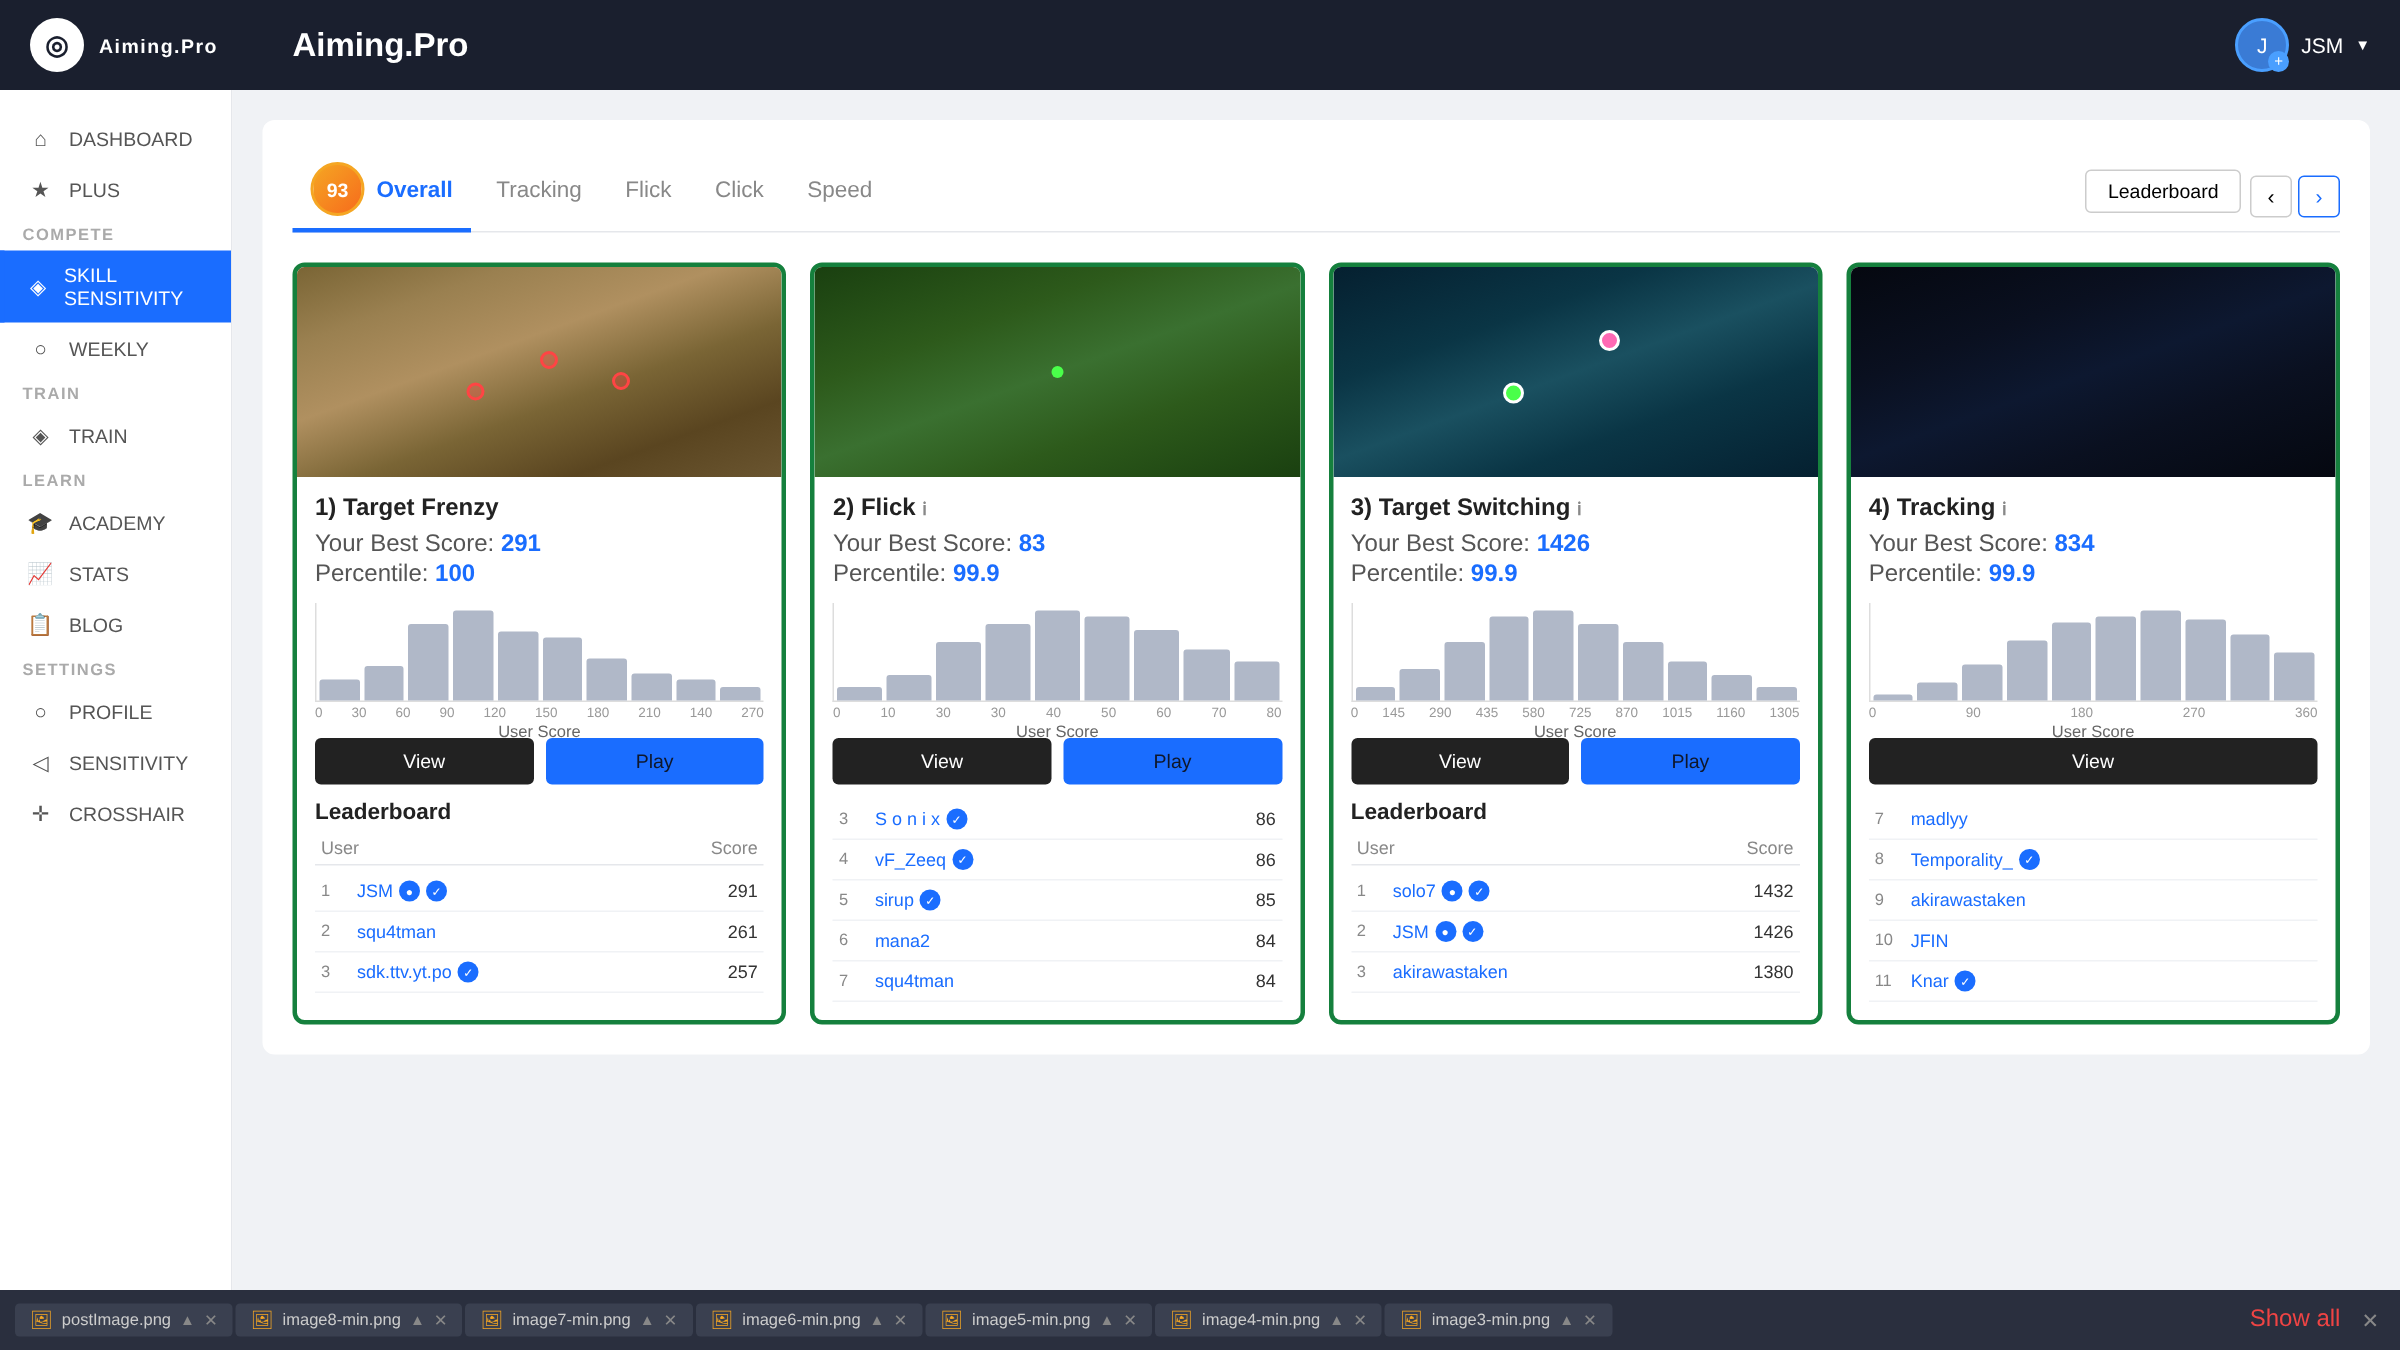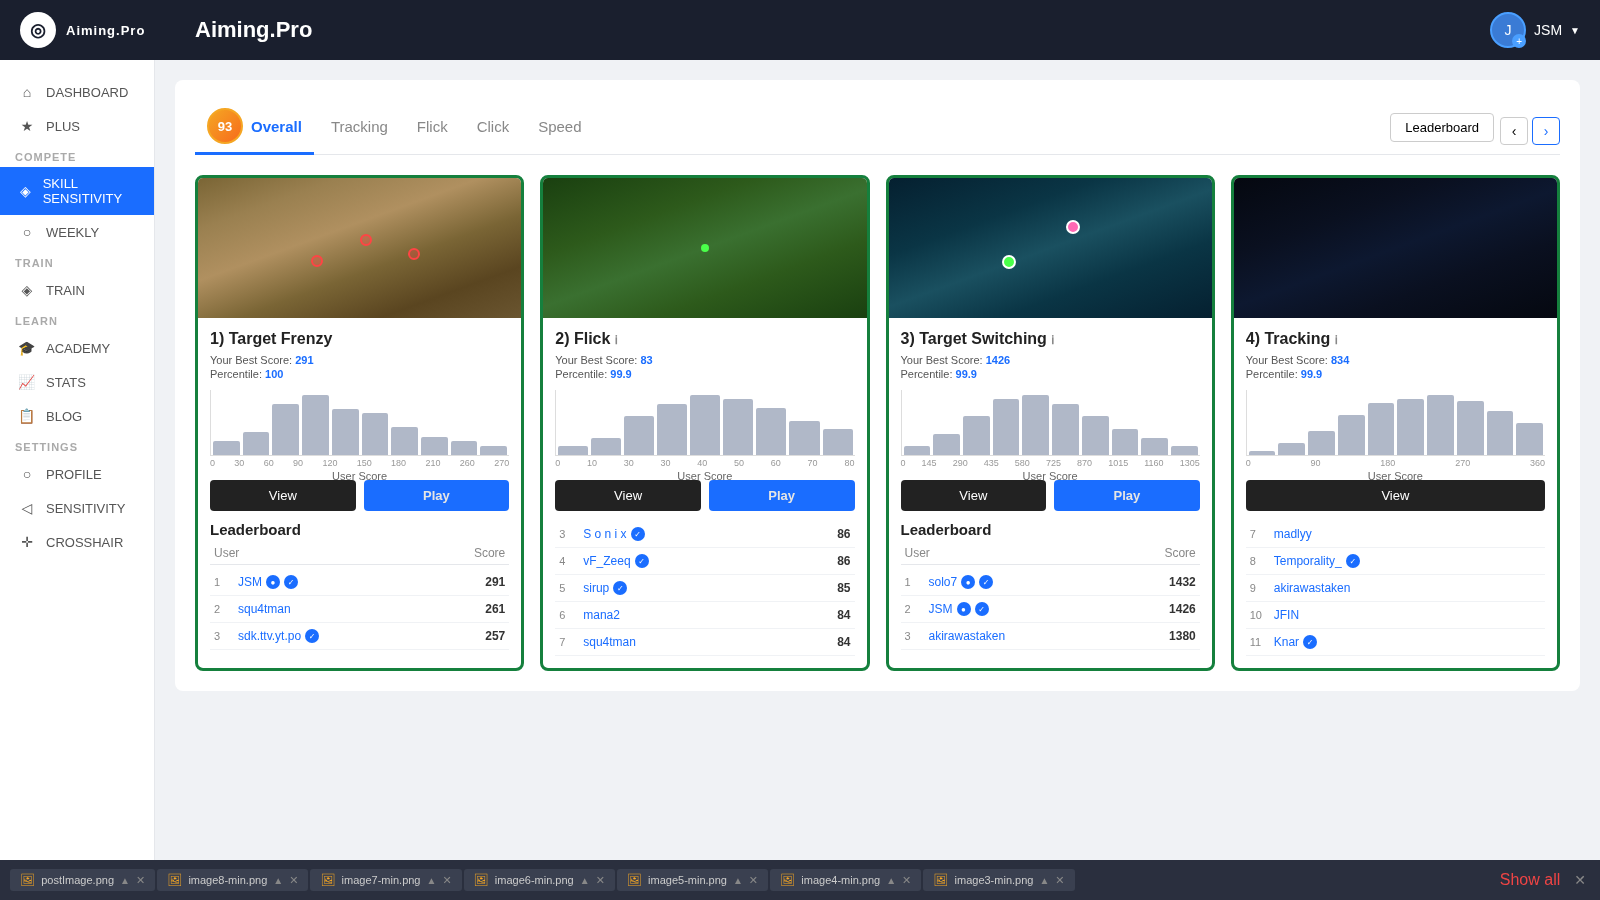--- a/index.html
+++ b/index.html
@@ -208,21 +208,21 @@
       overflow: hidden;
     }
     .card-img-tracking {
       background: linear-gradient(135deg, #0a0e1a 0%, #1a2030 40%, #0d1525 70%, #0a0e1a 100%);
       height: 140px;
       position: relative;
       overflow: hidden;
     }
     .card-body { padding: 12px; }
     .card-title { font-size: 16px; font-weight: 600; color: #222; margin-bottom: 6px; }
-    .card-score { font-size: 11px; color: #555; margin-bottom: 2px; }
+    .card-score { font-size: 16px; color: #555; margin-bottom: 2px; }
     .card-score span { color: #1a6dff; font-weight: 600; }
     .card-chart {
       height: 80px;
       margin: 10px 0;
       position: relative;
     }
     .chart-bars {
       display: flex;
       align-items: flex-end;
       height: 65px;
@@ -255,26 +255,26 @@
       border: none;
       border-radius: 4px;
       font-size: 13px;
       cursor: pointer;
       font-weight: 500;
     }
     .btn-play {
       flex: 1;
       padding: 8px;
       background: #1a6dff;
-      color: #e5e5e5;
+      color: #0f172a;
       border: none;
       border-radius: 4px;
       font-size: 13px;
       cursor: pointer;
-      font-weight: 700;
+      font-weight: 400;
     }
     .leaderboard-section { margin-top: 10px; }
     .lb-title { font-size: 15px; font-weight: 600; color: #222; margin-bottom: 8px; }
     .lb-header {
       display: flex;
       justify-content: space-between;
       font-size: 12px;
       color: #888;
       padding: 0 4px 4px;
       border-bottom: 1px solid #e5e7eb;
@@ -283,21 +283,21 @@
     .lb-row {
       display: flex;
       align-items: center;
       padding: 6px 4px;
       font-size: 12px;
       border-bottom: 1px solid #f0f2f5;
       gap: 6px;
     }
     .lb-rank { width: 18px; color: #888; font-size: 11px; }
     .lb-name { flex: 1; color: #1a6dff; font-weight: 500; display: flex; align-items: flex-end; gap: 4px; }
-    .lb-score { color: #333; font-weight: 700; }
+    .lb-score { color: #333; font-weight: 400; }
     .verified-badge {
       display: inline-flex;
       align-items: center;
       justify-content: center;
       width: 14px; height: 14px;
       border-radius: 50%;
       background: #1a6dff;
       color: #fff;
       font-size: 8px;
     }
@@ -505,21 +505,21 @@
         </div>
         <div class="chart-labels">
                 <span>0</span>
                 <span>30</span>
                 <span>60</span>
                 <span>90</span>
                 <span>120</span>
                 <span>150</span>
                 <span>180</span>
                 <span>210</span>
-                <span>260</span>
+                <span>140</span>
                 <span>270</span>
               </div>
         <div class="user-score-label">User Score</div>
       </div>
       <div class="card-actions">
         <button class="btn-view">View</button>
         <button class="btn-play">Play</button>
       </div>
       <div class="leaderboard-section">
       <div class="lb-title">Leaderboard</div>

